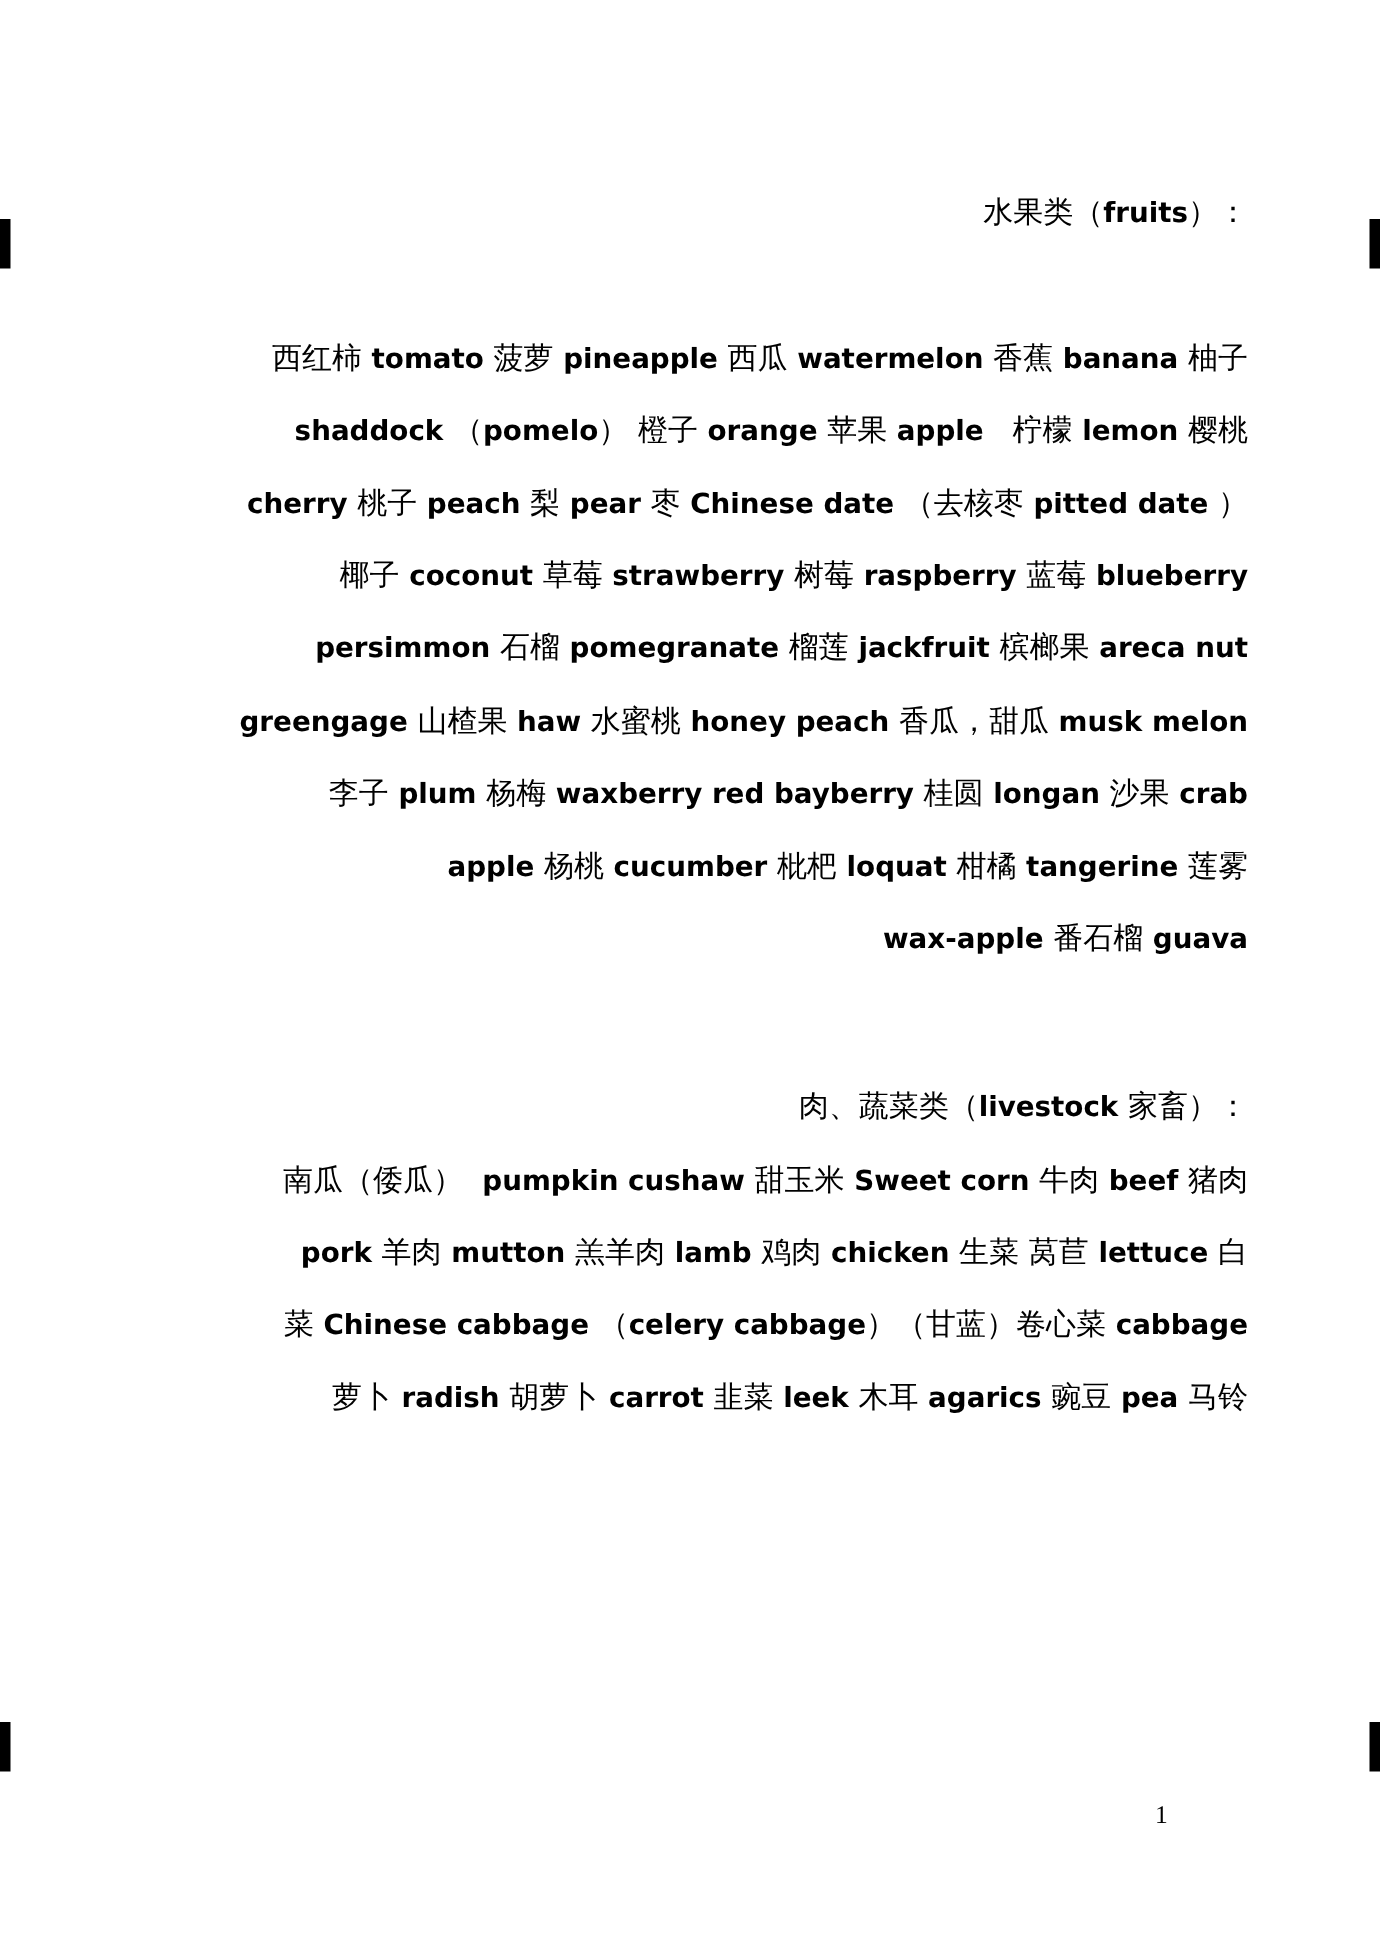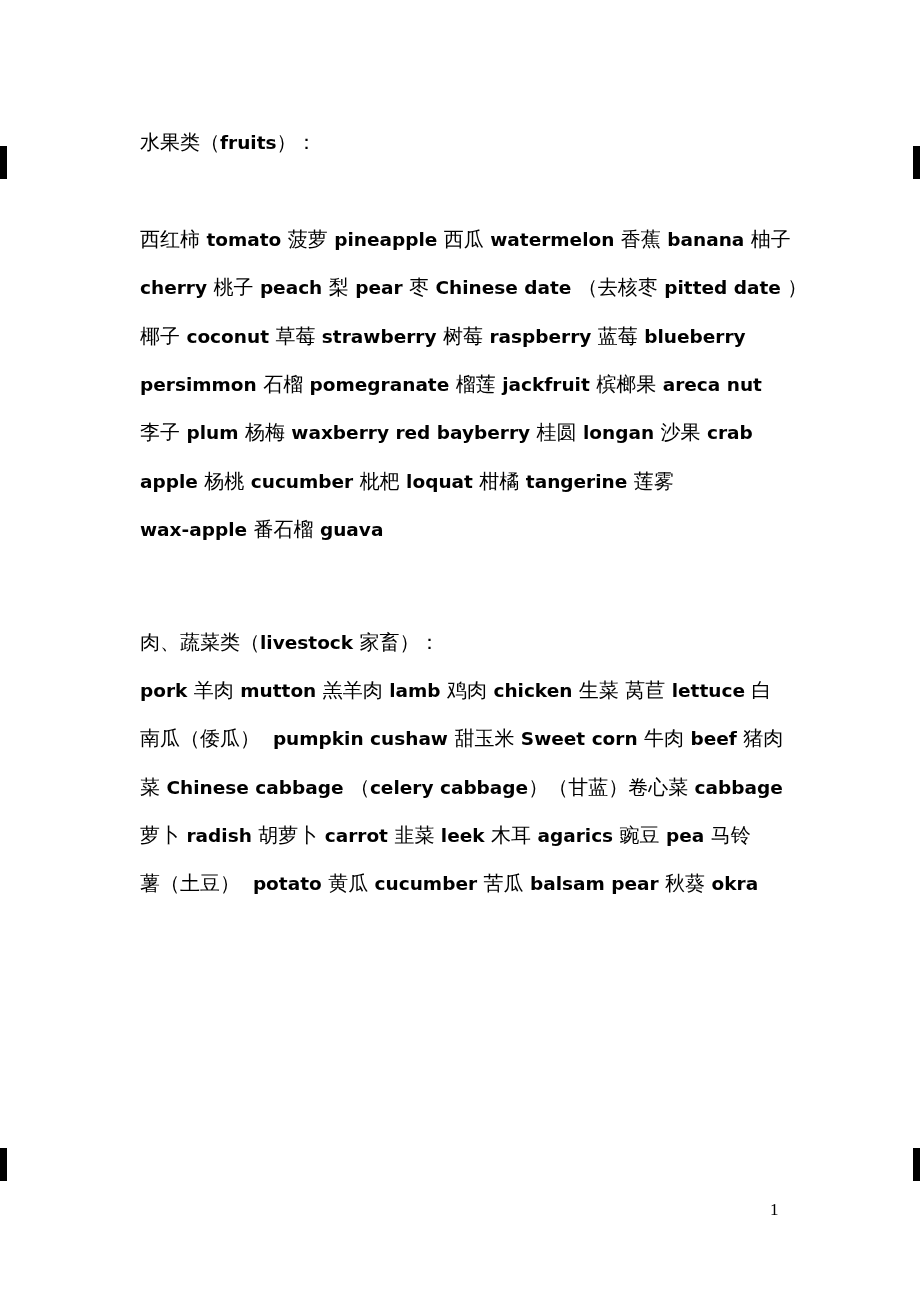--- a/index.html
+++ b/index.html
@@ -3,20 +3,21 @@
 <meta charset="utf-8">
 <style>
   html,body{margin:0;padding:0;background:#ffffff;}
   .page{
     position:relative;
     width:920px;
     height:1302px;
     background:#ffffff;
     overflow:hidden;
     color:#000;
+    text-align:right;
   }
   .content{
     position:absolute;
     left:140px;
     top:118px;
     right:88px;
   }
   .line{
     white-space:pre;
     height:48.4px;
@@ -66,37 +67,38 @@
   <div class="crop-mark br"></div>
 
   <div class="content">
 
     <div class="line"><span class="zh">水果类（</span><span class="en">fruits</span><span class="zh">）：</span></div>
 
     <div class="sp-blank"></div>
 
     <div>
         <div class="line"><span class="zh">西红柿</span><span class="en"> tomato </span><span class="zh">菠萝</span><span class="en"> pineapple </span><span class="zh">西瓜</span><span class="en"> watermelon </span><span class="zh">香蕉</span><span class="en"> banana </span><span class="zh">柚子</span></div>
+        <div class="line"><span class="en">shaddock </span><span class="zh">（</span><span class="en">pomelo</span><span class="zh">）</span><span class="en"> </span><span class="zh">橙子</span><span class="en"> orange </span><span class="zh">苹果</span><span class="en"> apple   </span><span class="zh">柠檬</span><span class="en"> lemon </span><span class="zh">樱桃</span></div>
         <div class="line"><span class="en">cherry </span><span class="zh">桃子</span><span class="en"> peach </span><span class="zh">梨</span><span class="en"> pear </span><span class="zh">枣</span><span class="en"> Chinese date </span><span class="zh">（去核枣</span><span class="en"> pitted date </span><span class="zh">）</span></div>
         <div class="line"><span class="zh">椰子</span><span class="en"> coconut </span><span class="zh">草莓</span><span class="en"> strawberry </span><span class="zh">树莓</span><span class="en"> raspberry </span><span class="zh">蓝莓</span><span class="en"> blueberry</span></div>
         <div class="line"><span class="en">persimmon </span><span class="zh">石榴</span><span class="en"> pomegranate </span><span class="zh">榴莲</span><span class="en"> jackfruit </span><span class="zh">槟榔果</span><span class="en"> areca nut</span></div>
+        <div class="line"><span class="en">greengage </span><span class="zh">山楂果</span><span class="en"> haw </span><span class="zh">水蜜桃</span><span class="en"> honey peach </span><span class="zh">香瓜，甜瓜</span><span class="en"> musk melon</span></div>
         <div class="line"><span class="zh">李子</span><span class="en"> plum </span><span class="zh">杨梅</span><span class="en"> waxberry red bayberry </span><span class="zh">桂圆</span><span class="en"> longan </span><span class="zh">沙果</span><span class="en"> crab</span></div>
         <div class="line"><span class="en">apple </span><span class="zh">杨桃</span><span class="en"> cucumber </span><span class="zh">枇杷</span><span class="en"> loquat </span><span class="zh">柑橘</span><span class="en"> tangerine </span><span class="zh">莲雾</span></div>
         <div class="line"><span class="en">wax-apple </span><span class="zh">番石榴</span><span class="en"> guava</span></div>
       </div>
 
     <div class="sp-section"></div>
 
     <div class="line"><span class="zh">肉、蔬菜类（</span><span class="en">livestock </span><span class="zh">家畜）：</span></div>
 
     <div>
+        <div class="line"><span class="zh">南瓜（倭瓜）</span><span class="en">  pumpkin cushaw </span><span class="zh">甜玉米</span><span class="en"> Sweet corn </span><span class="zh">牛肉</span><span class="en"> beef </span><span class="zh">猪肉</span></div>
         <div class="line"><span class="en">pork </span><span class="zh">羊肉</span><span class="en"> mutton </span><span class="zh">羔羊肉</span><span class="en"> lamb </span><span class="zh">鸡肉</span><span class="en"> chicken </span><span class="zh">生菜</span><span class="en"> </span><span class="zh">莴苣</span><span class="en"> lettuce </span><span class="zh">白</span></div>
-        <div class="line"><span class="zh">南瓜（倭瓜）</span><span class="en">  pumpkin cushaw </span><span class="zh">甜玉米</span><span class="en"> Sweet corn </span><span class="zh">牛肉</span><span class="en"> beef </span><span class="zh">猪肉</span></div>
         <div class="line"><span class="zh">菜</span><span class="en"> Chinese cabbage </span><span class="zh">（</span><span class="en">celery cabbage</span><span class="zh">）（甘蓝）卷心菜</span><span class="en"> cabbage</span></div>
         <div class="line"><span class="zh">萝卜</span><span class="en"> radish </span><span class="zh">胡萝卜</span><span class="en"> carrot </span><span class="zh">韭菜</span><span class="en"> leek </span><span class="zh">木耳</span><span class="en"> agarics </span><span class="zh">豌豆</span><span class="en"> pea </span><span class="zh">马铃</span></div>
-        <div class="line"><span class="zh">薯（土豆）</span><span class="en">  potato </span><span class="zh">黄瓜</span><span class="en"> cucumber </span><span class="zh">苦瓜</span><span class="en"> balsam pear </span><span class="zh">秋葵</span><span class="en"> okra</span></div>
       </div>
 
   </div>
 
   <div class="page-number">1</div>
 
 </div>
 
 </body></html>

